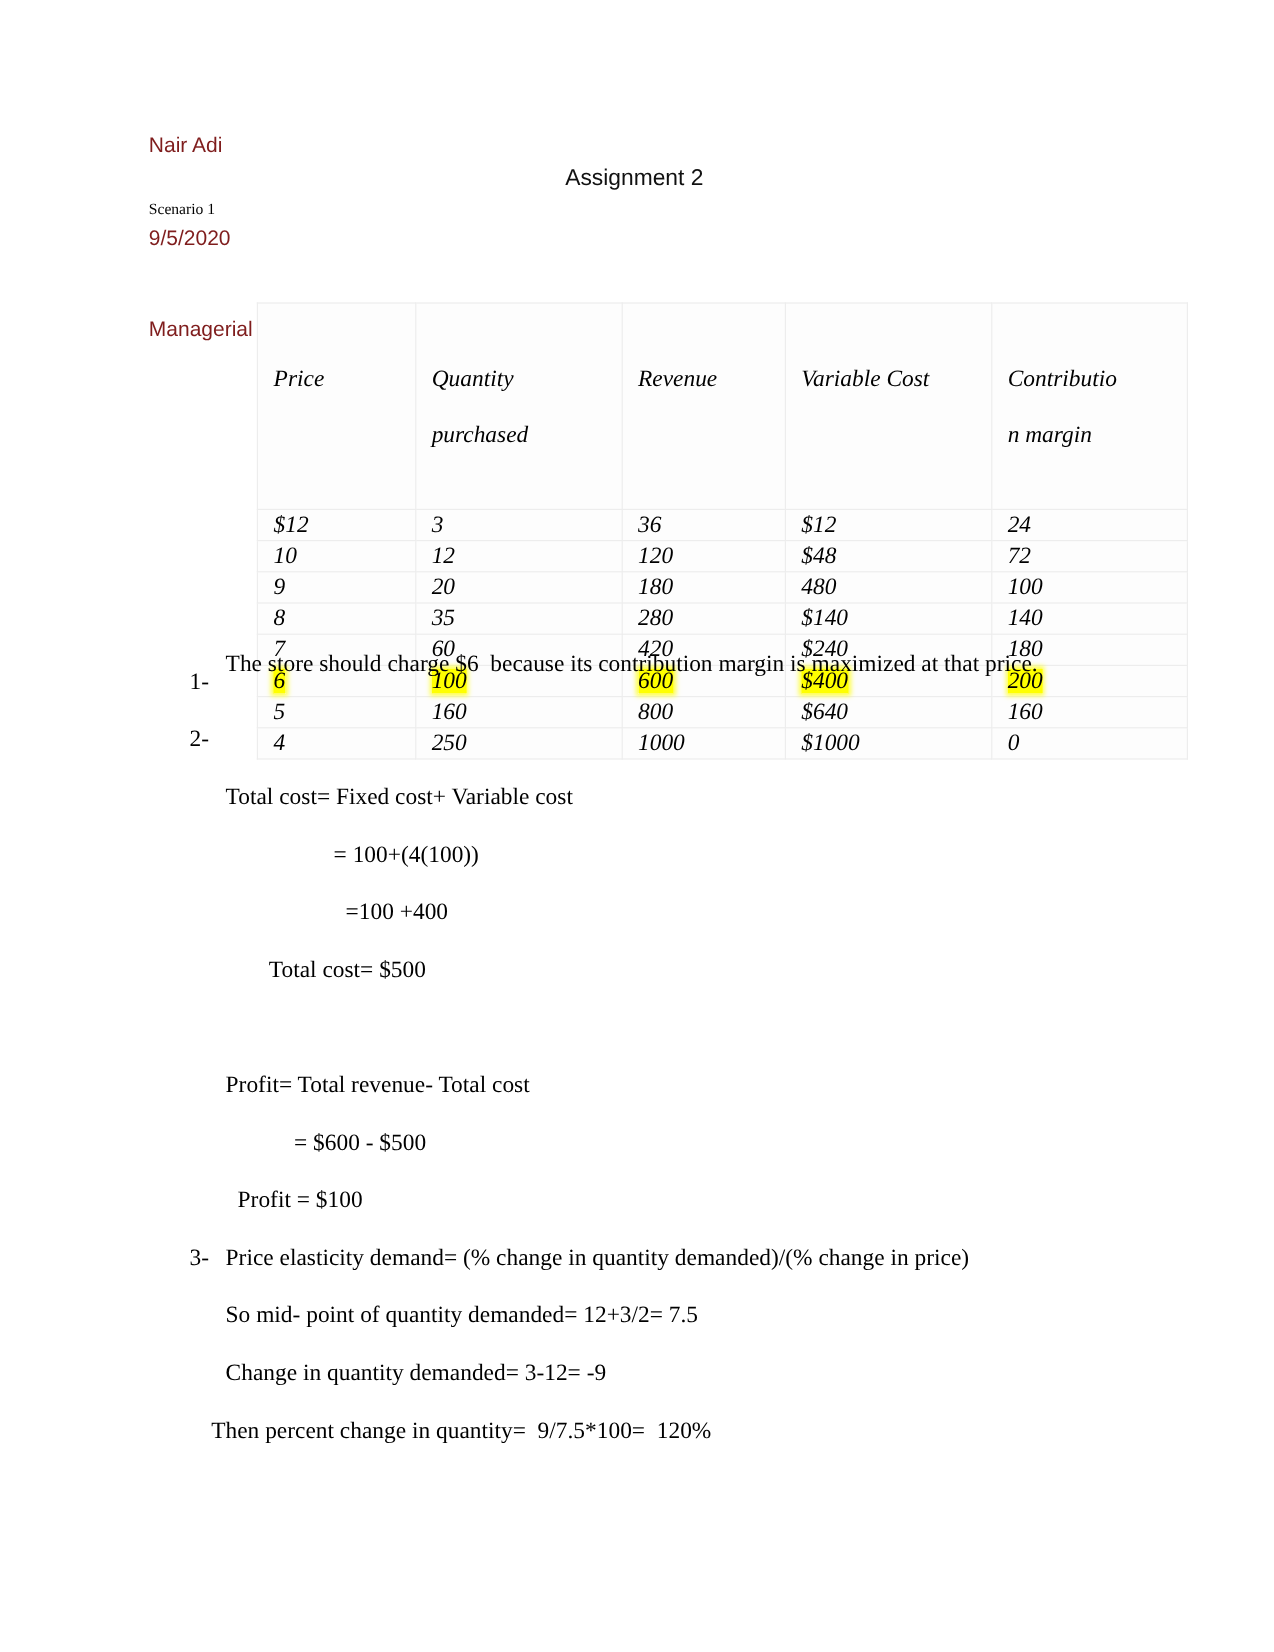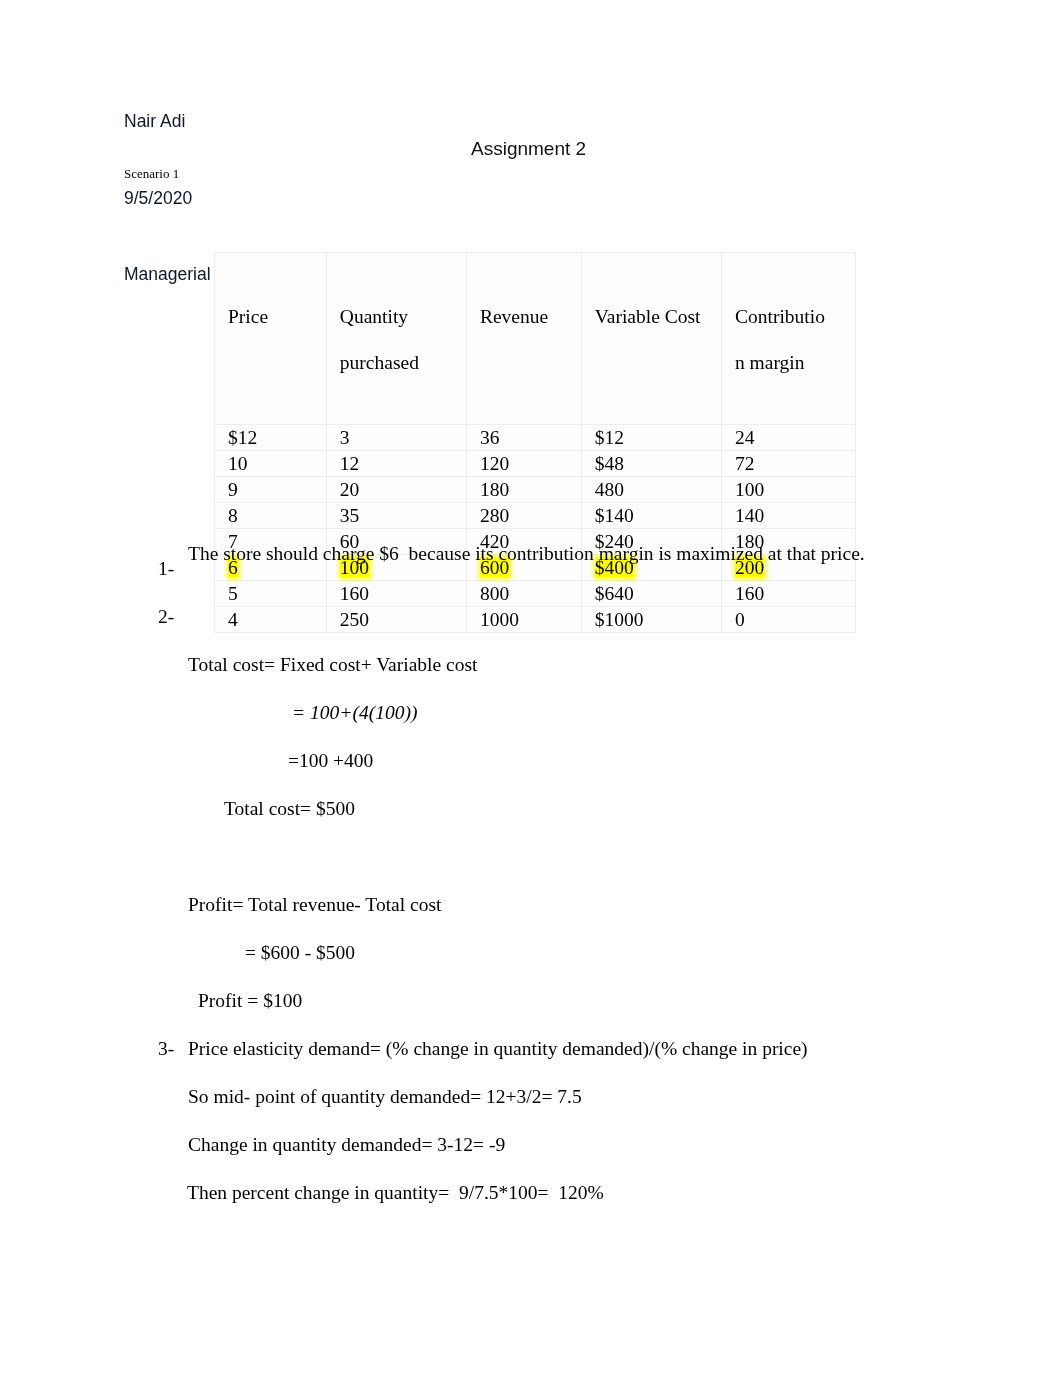--- a/index.html
+++ b/index.html
@@ -25,21 +25,21 @@
   }
 
   
   .hdr {
     position: absolute;
     left: 124px;
     top: 58px;
     font-family: "Liberation Sans", "DejaVu Sans", sans-serif;
     font-size: 17.5px;
     line-height: 25.5px;
-    color: #0f172a;
+    color: #7f1d1d;
     white-space: pre;
   }
   .hdr div { white-space: pre; }
 
   .assignment-title {
     position: absolute;
     left: 471px;
     top: 136px;
     font-family: "Liberation Sans", "DejaVu Sans", sans-serif;
     font-size: 19px;
@@ -60,24 +60,25 @@
 
   
   .tbl-wrap {
     position: absolute;
     left: 214px;
     top: 252px;
     width: 642px;
   }
   table.data {
     border-collapse: collapse;
-    width: 642px;
+    width: 776px;
     font-family: "Liberation Serif", "DejaVu Serif", serif;
     font-size: 19.5px;
     background: #fdfdfd;
+    font-style: italic;
   }
   table.data td {
     border: 1px solid #ededed;
     padding: 0 0 0 13px;
     vertical-align: top;
     height: 25px;
     line-height: 25px;
     white-space: pre;
   }
   table.data tr.hdr-row td {
@@ -232,28 +233,28 @@
       </tbody>
     </table>
   </div>
 
   <div class="marker" style="left:158px; top:557px;">1-</div>
   <div class="txt" style="left:188px; top:542px;">The store should charge $6  because its contribution margin is maximized at that price.</div>
 
   <div class="marker" style="left:158px; top:605px;">2-</div>
 
   <div class="txt" style="left:188px; top:653px;">Total cost= Fixed cost+ Variable cost</div>
-  <div class="txt" style="left:292px; top:701px;font-style:italic;">= 100+(4(100))</div>
+  <div class="txt" style="left:278px; top:701px;">= 100+(4(100))</div>
   <div class="txt" style="left:288px; top:749px;">=100 +400</div>
   <div class="txt" style="left:224px; top:797px;">Total cost= $500</div>
 
   <div class="txt" style="left:188px; top:893px;">Profit= Total revenue- Total cost</div>
   <div class="txt" style="left:245px; top:941px;">= $600 - $500</div>
   <div class="txt" style="left:198px; top:989px;">Profit = $100</div>
 
   <div class="marker" style="left:158px; top:1037px;">3-</div>
   <div class="txt" style="left:188px; top:1037px;">Price elasticity demand= (% change in quantity demanded)/(% change in price)</div>
 
   <div class="txt" style="left:188px; top:1085px;">So mid- point of quantity demanded= 12+3/2= 7.5</div>
   <div class="txt" style="left:188px; top:1133px;">Change in quantity demanded= 3-12= -9</div>
-  <div class="txt" style="left:187px; top:1181px;">Then percent change in quantity=  9/7.5*100=  120%</div>
+  <div class="txt" style="left:176px; top:1181px;">Then percent change in quantity=  9/7.5*100=  120%</div>
 
 </div>
 
 </body></html>

